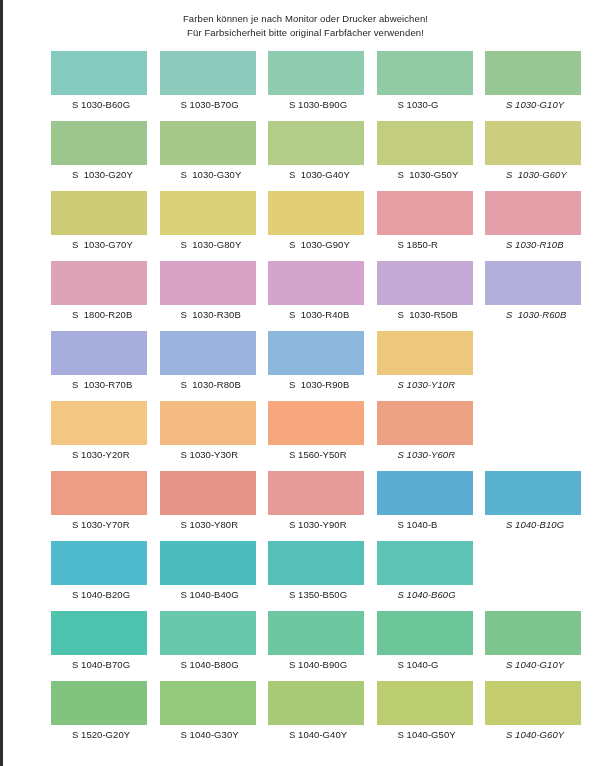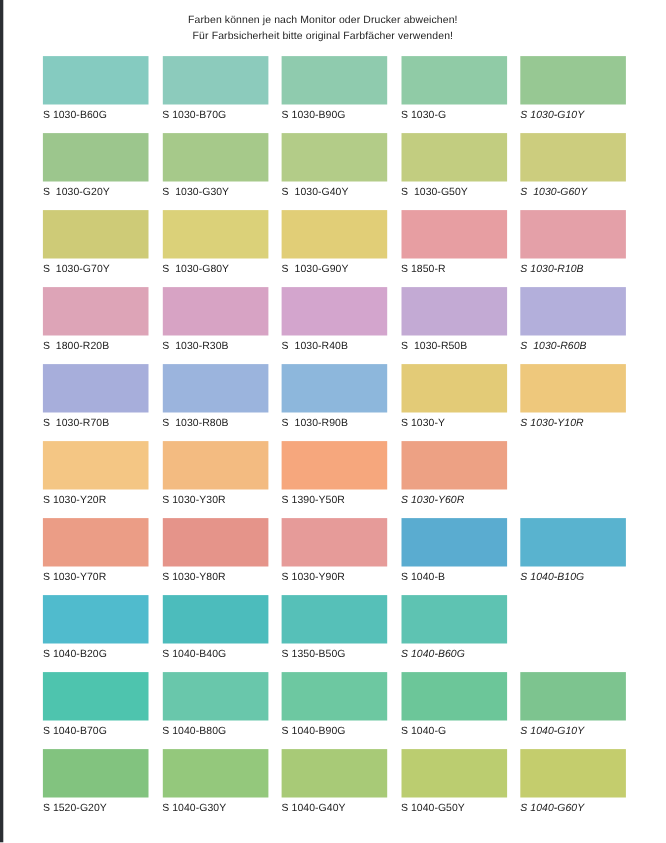--- a/index.html
+++ b/index.html
@@ -18,21 +18,21 @@
   .page-edge-left {
     position: absolute;
     left: 0;
     top: 0;
     width: 3px;
     height: 766px;
     background: #2b2e33;
   }
   .page {
     position: absolute;
-    left: 0;
+    left: 12px;
     top: 0;
     width: 587px;
     height: 766px;
     box-sizing: border-box;
   }
   .disclaimer {
     text-align: center;
     padding-top: 12px;
     line-height: 13.5px;
   }
@@ -62,20 +62,21 @@
   .swatch {
     width: 96px;
     height: 44px;
   }
   .swatch-label {
     font-size: 9.5px;
     color: #1a1a1a;
     padding-top: 4px;
     white-space: pre;
     letter-spacing: 0.05px;
+    margin-left: 21px;
   }
 </style>
 </head>
 <body>
 
 <div class="page-edge-left"></div>
 
 <div class="page">
 
   <div class="disclaimer">
@@ -179,40 +180,36 @@
         </div>
         <div class="cell">
           <div class="swatch" style="background-color: rgb(155, 180, 221);"></div>
           <div class="swatch-label">S  1030-R80B</div>
         </div>
         <div class="cell">
           <div class="swatch" style="background-color: rgb(141, 183, 220);"></div>
           <div class="swatch-label">S  1030-R90B</div>
         </div>
         <div class="cell">
-          <div class="swatch" style="background-color: rgb(227, 203, 119);"></div>
-          <div class="swatch-label">S 1030-Y</div>
-        </div>
-        <div class="cell">
           <div class="swatch" style="background-color: rgb(238, 200, 124);"></div>
           <div class="swatch-label">S 1030-Y10R</div>
         </div>
       </div>
       <div class="row">
         <div class="cell">
           <div class="swatch" style="background-color: rgb(244, 198, 132);"></div>
           <div class="swatch-label">S 1030-Y20R</div>
         </div>
         <div class="cell">
           <div class="swatch" style="background-color: rgb(243, 187, 129);"></div>
           <div class="swatch-label">S 1030-Y30R</div>
         </div>
         <div class="cell">
           <div class="swatch" style="background-color: rgb(246, 167, 125);"></div>
-          <div class="swatch-label">S 1390-Y50R</div>
+          <div class="swatch-label">S 1560-Y50R</div>
         </div>
         <div class="cell">
           <div class="swatch" style="background-color: rgb(237, 161, 132);"></div>
           <div class="swatch-label">S 1030-Y60R</div>
         </div>
       </div>
       <div class="row">
         <div class="cell">
           <div class="swatch" style="background-color: rgb(235, 157, 134);"></div>
           <div class="swatch-label">S 1030-Y70R</div>

